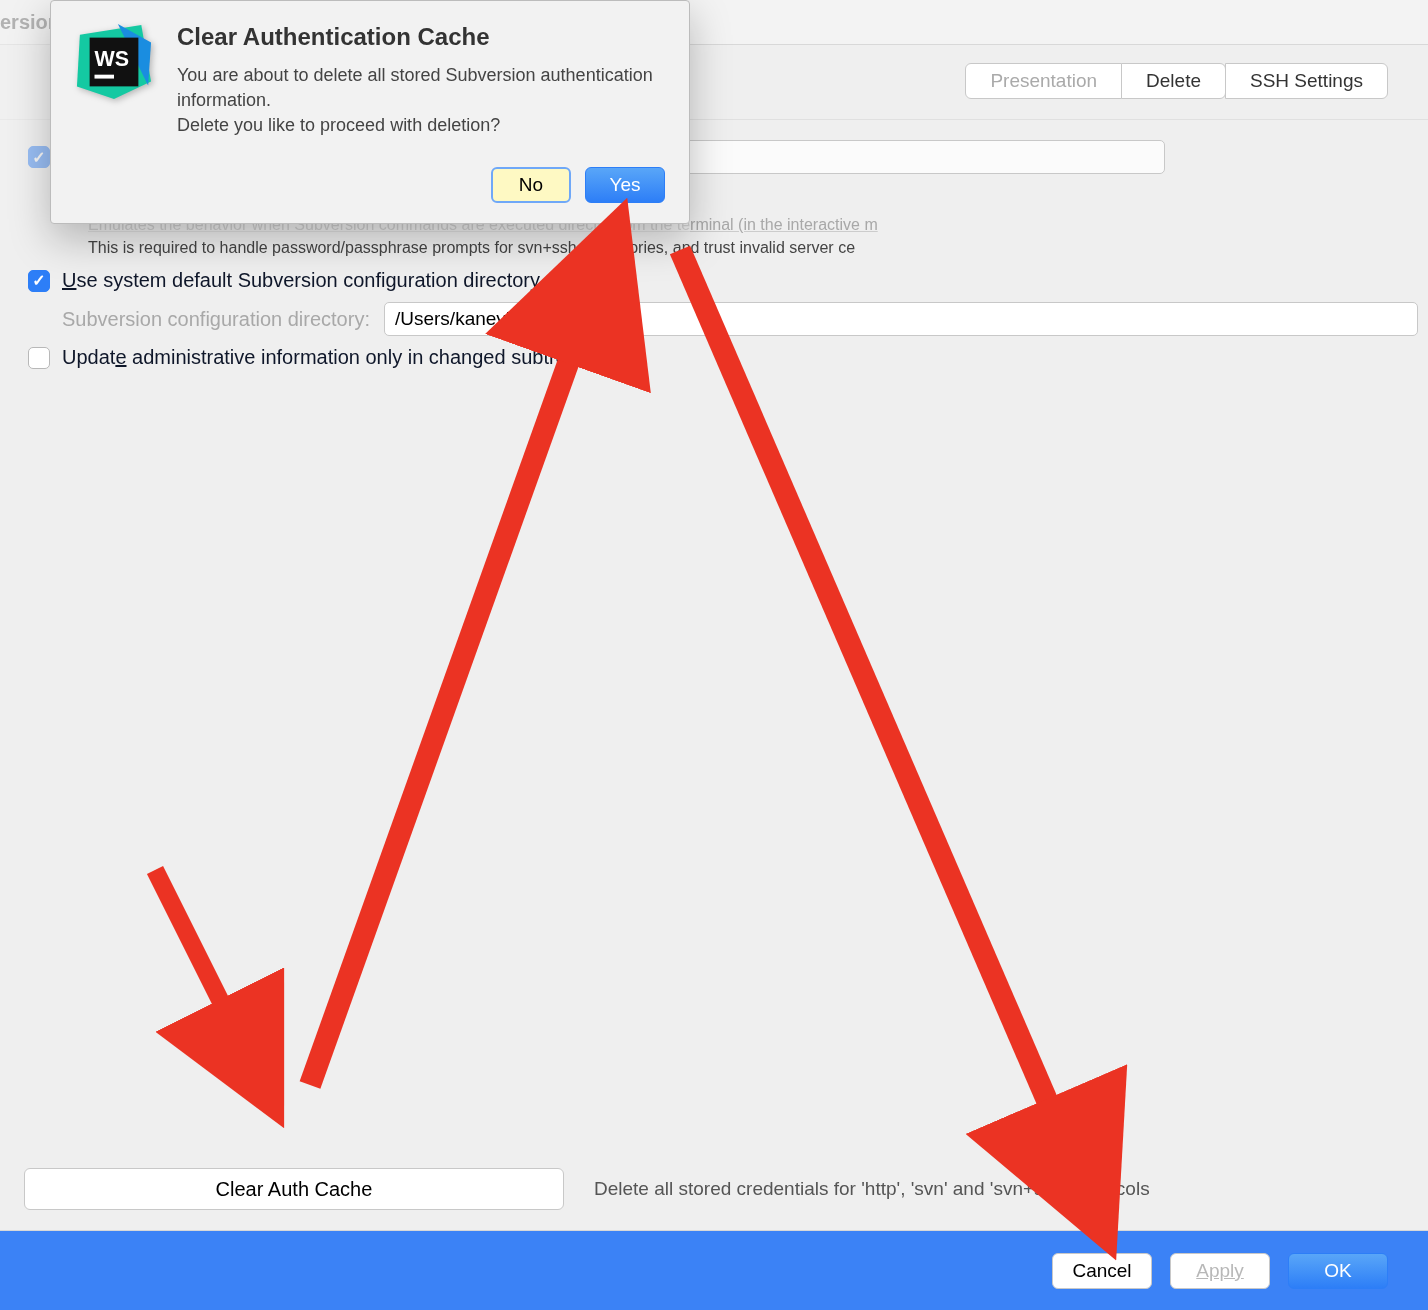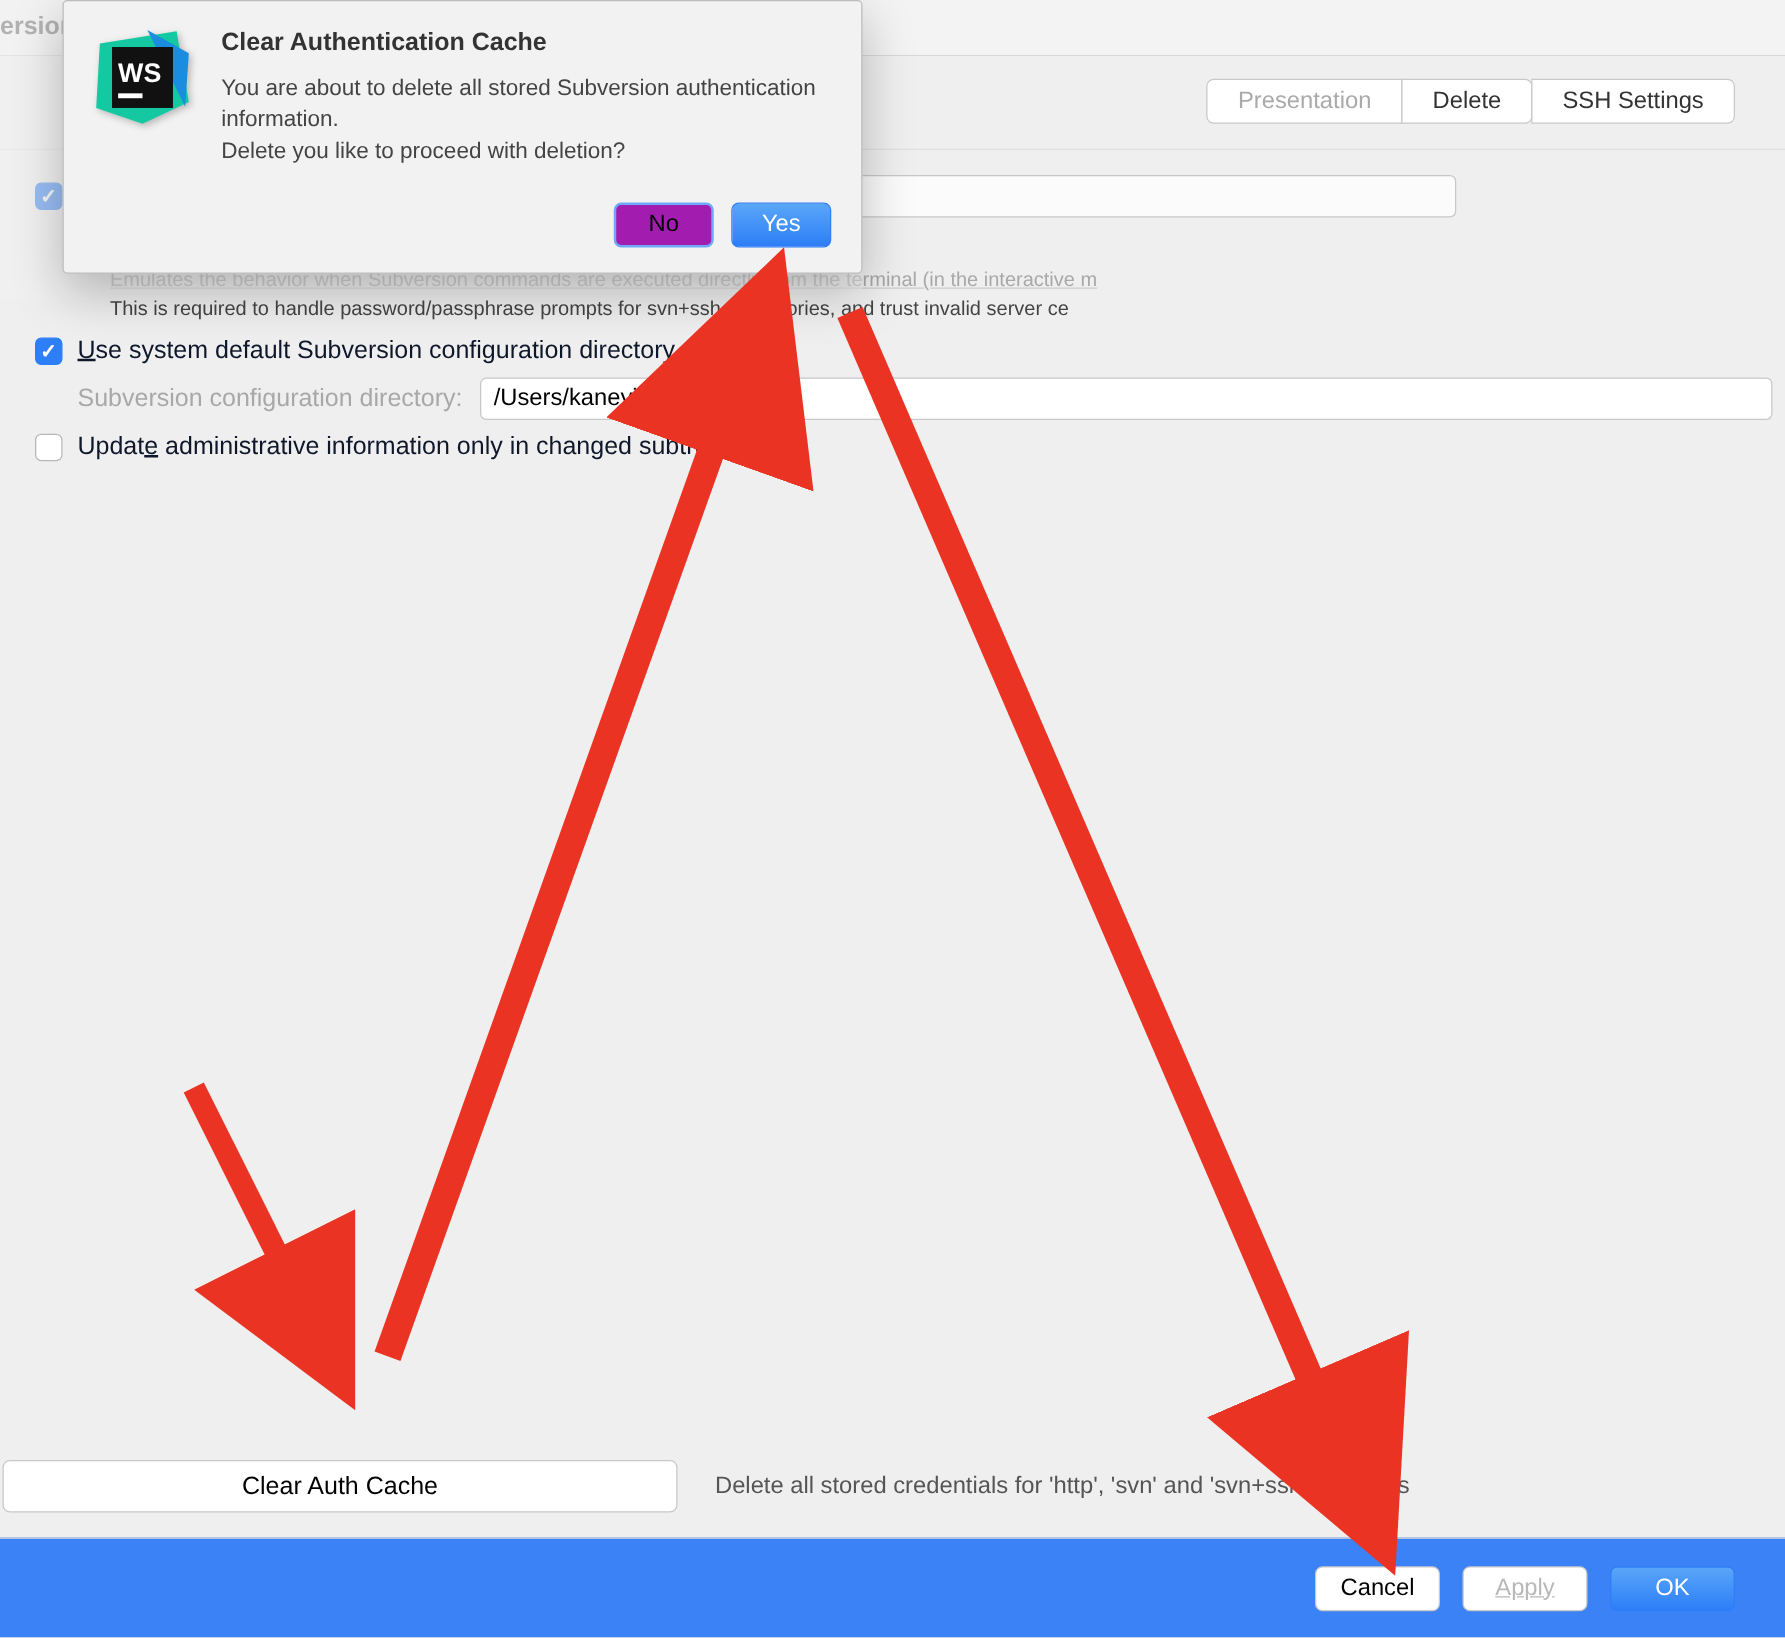--- a/index.html
+++ b/index.html
@@ -99,21 +99,21 @@
       font-size: 16px;
       line-height: 1.45;
       color: #444;
     }
     .desc.gray { color: #a8a8a8; }
     .bottom-area {
       position: absolute;
       left: 0;
       right: 0;
       bottom: 80px;
-      padding: 0 28px 20px 2px;
+      padding: 0 28px 20px 24px;
       display: flex;
       align-items: center;
     }
     .clear-btn {
       width: 540px;
       height: 42px;
       background: #fff;
       border: 1px solid #c8c8c8;
       border-radius: 6px;
       font-size: 20px;
@@ -169,21 +169,21 @@
       display: flex;
     }
     .dialog-icon {
       width: 80px;
       height: 80px;
       flex-shrink: 0;
       margin-right: 22px;
     }
     .dialog-body { flex: 1; }
     .dialog-title {
-      font-size: 20px;
+      font-size: 24px;
       font-weight: bold;
       color: #333;
       margin-bottom: 12px;
     }
     .dialog-msg {
       font-size: 18px;
       color: #444;
       line-height: 1.4;
     }
     .dialog-buttons {
@@ -193,21 +193,21 @@
       margin-top: 28px;
     }
     .dialog-buttons button {
       min-width: 80px;
       height: 36px;
       border-radius: 6px;
       font-size: 19px;
       cursor: pointer;
     }
     .btn-no {
-      background: #a21caf;
+      background: #fef9c3;
       border: 2px solid #6fa8f8;
     }
     .btn-yes {
       background: linear-gradient(#59a6f8, #2d7ef7);
       border: 1px solid #2d7ef7;
       color: #fff;
     }
     
     .veil {
       position: absolute;

